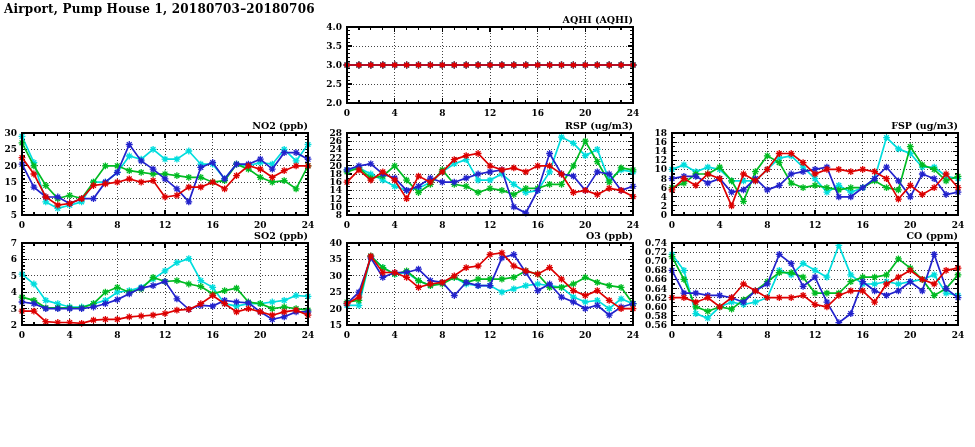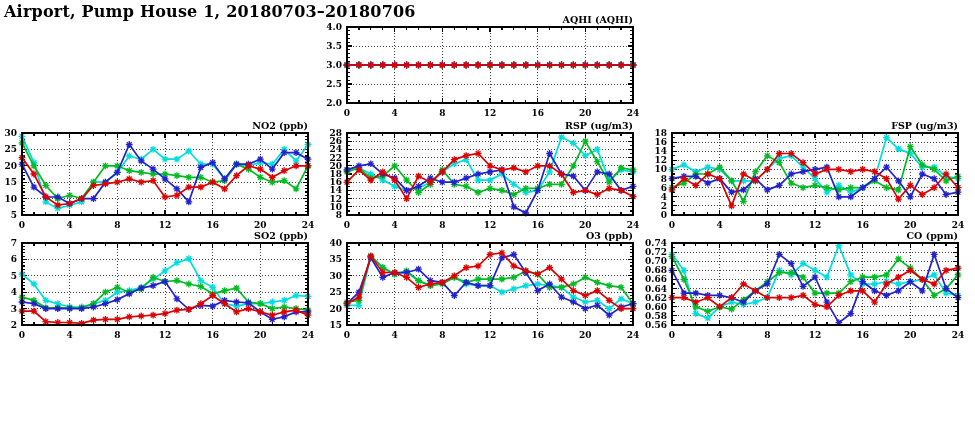--- a/index.html
+++ b/index.html
@@ -1,18 +1,18 @@
 <!DOCTYPE html>
 <html><head>
 <meta charset="utf-8">
 <style>
   html,body{margin:0;padding:0;background:#ffffff;}
   .canvas{position:relative;width:975px;height:447px;background:#ffffff;overflow:hidden;
           font-family:"DejaVu Serif",serif;}
-  .page-title{position:absolute;left:4px;top:2px;font-size:16px;font-weight:700;color:#000;
+  .page-title{position:absolute;left:4px;top:2px;font-size:12px;font-weight:700;color:#000;
               letter-spacing:0.2px;white-space:nowrap;}
   .chart-svg{position:absolute;}
   .chart-svg text{font-family:"DejaVu Serif",serif;font-weight:700;fill:#000;}
   .tick-label{font-size:9px;}
   .chart-title{font-size:9.5px;}
 </style>
 </head>
 <body>
 
 <div class="canvas">

